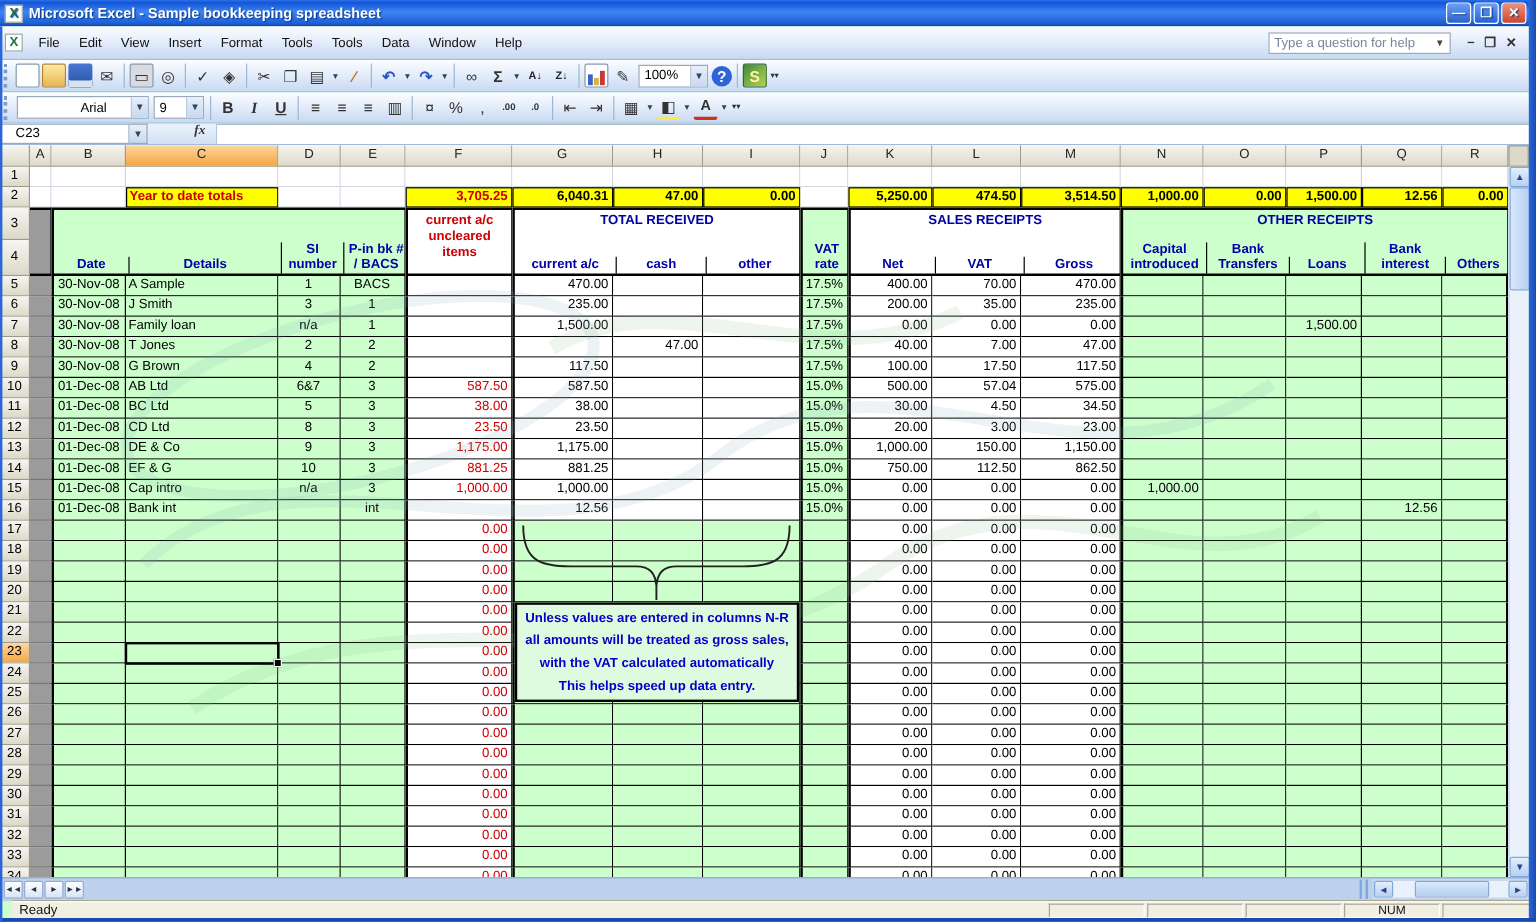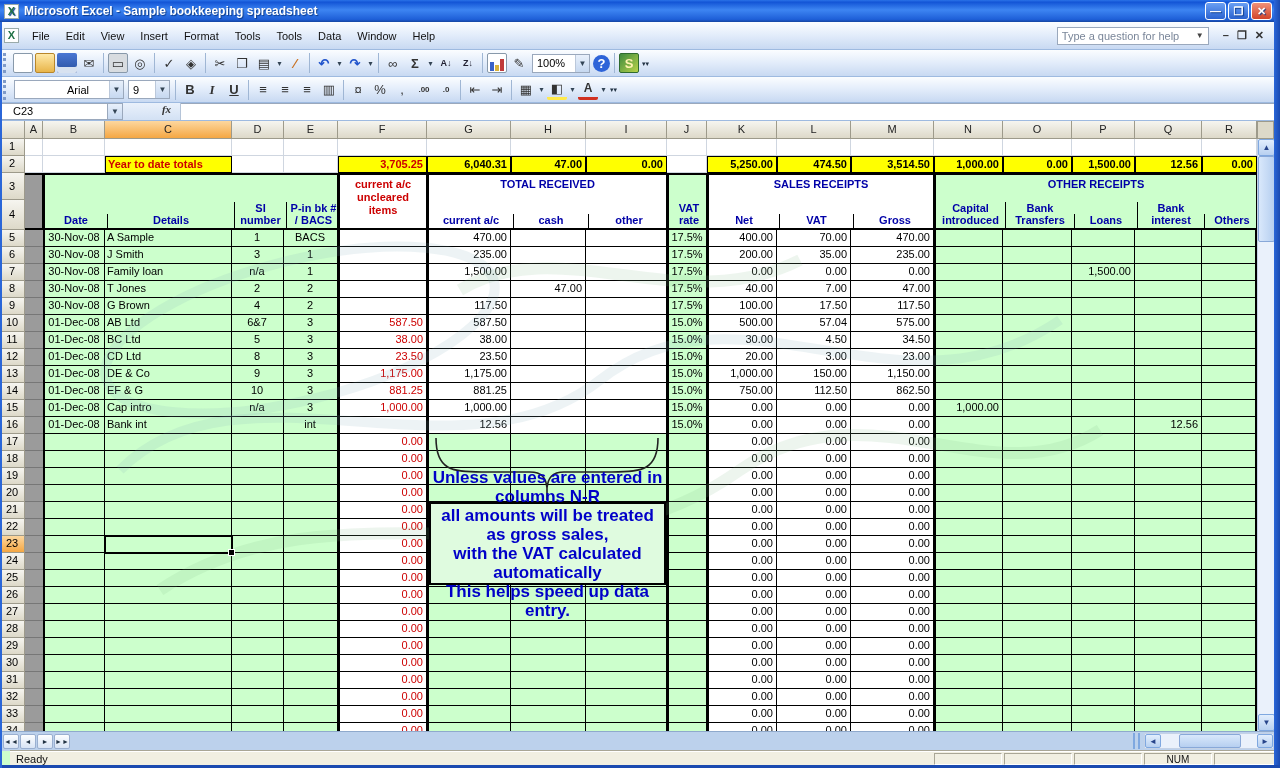--- a/index.html
+++ b/index.html
@@ -104,21 +104,21 @@
   .subB{border-left:1px solid #000;}
   .hnum{width:25px;}
   .hnum div{border-right:1px solid #9D9A8B;border-bottom:1px solid #9D9A8B;
     background:linear-gradient(180deg,#F6F5F0,#DDD9C9);text-align:center;font-size:11px;}
   
   .overlay{position:absolute;pointer-events:none;}
   .selbox{position:absolute;left:104px;top:535px;width:129px;height:19px;border:2px solid #000;z-index:6;}
   .selbox::after{content:"";position:absolute;right:-4px;bottom:-4px;width:5px;height:5px;background:#000;border:1px solid #fff;}
   .notebox{position:absolute;left:429px;top:502px;width:237px;height:83px;background:#DFFBDF;
     border:2px solid #000;z-index:5;display:flex;flex-direction:column;justify-content:center;text-align:center;}
-  .notebox div{color:#0000C8;font-weight:bold;font-size:17px;line-height:19px;}
+  .notebox div{color:#0000C8;font-weight:bold;font-size:11px;line-height:19px;}
   
   .vscroll{position:absolute;left:1257px;top:139px;width:17px;height:592px;background:#EAF1FB;border-left:1px solid #C4D2E6;}
   .sbtn{position:absolute;left:0;width:17px;height:17px;background:linear-gradient(180deg,#E2EEFD,#B8D0F0);
     border:1px solid #7FA8E0;border-radius:2px;color:#27448A;font-size:8px;text-align:center;line-height:15px;}
   .vthumb{position:absolute;left:0;top:17px;width:17px;height:86px;background:linear-gradient(90deg,#D9E8FB,#B6CFF0);
     border:1px solid #88A8D8;border-radius:2px;}
   .corner-top{position:absolute;left:1257px;top:121px;width:17px;height:18px;background:#DDD9C9;border:1px solid #9D9A8B;}
   
   .tabbar{position:absolute;left:0;top:731px;width:1274px;height:20px;background:#BCD1EC;
     display:flex;align-items:flex-start;border-top:1px solid #8FA9CC;}
@@ -133,21 +133,21 @@
   .hbtn{position:absolute;top:0;width:16px;height:14px;background:linear-gradient(180deg,#E2EEFD,#B8D0F0);
     border:1px solid #7FA8E0;border-radius:2px;color:#27448A;font-size:8px;text-align:center;line-height:13px;}
   .hthumb{position:absolute;left:34px;top:0;width:62px;height:14px;background:linear-gradient(180deg,#D9E8FB,#B6CFF0);
     border:1px solid #88A8D8;border-radius:2px;}
   .tabsplit{position:absolute;right:140px;top:733px;width:7px;height:16px;border-left:2px solid #7FA8E0;border-right:2px solid #7FA8E0;}
   
   .statusbar{position:absolute;left:10px;top:751px;width:1274px;height:14px;background:#F1EFE2;
     border-top:1px solid #fff;box-shadow:0 -1px 0 #A9A696;font-size:11px;color:#111;display:flex;align-items:center;}
   .st-ready{padding-left:6px;}
   .st-panels{margin-left:auto;display:flex;height:12px;}
-  .st-pane{width:68px;border:1px solid;border-color:#A9A696 #fff #fff #A9A696;margin-right:2px;
+  .st-pane{width:80px;border:1px solid;border-color:#A9A696 #fff #fff #A9A696;margin-right:2px;
     text-align:center;font-size:10px;line-height:11px;}
   
   .frameR{position:absolute;left:1274px;top:0;width:6px;height:768px;background:linear-gradient(90deg,#2A66D8,#1A4AB0);}
   .frameB{position:absolute;left:0;top:765px;width:1280px;height:3px;background:#1A4AB0;}
   .frameL{position:absolute;left:0;top:22px;width:2px;height:746px;background:#2A66D8;z-index:9;}
 </style>
 </head>
 <body>
 
 <div class="page">

